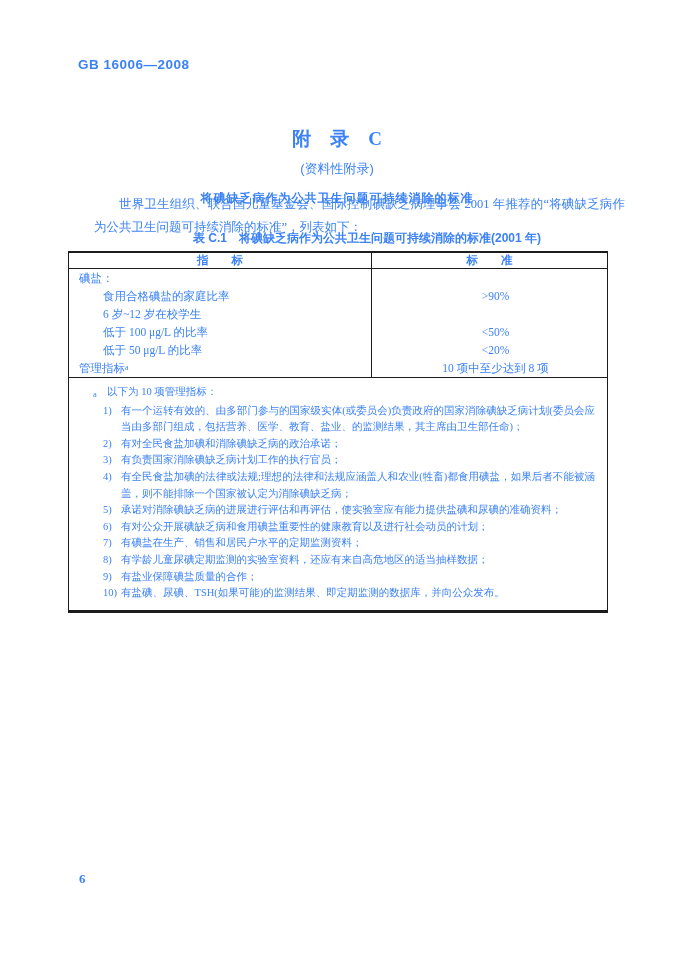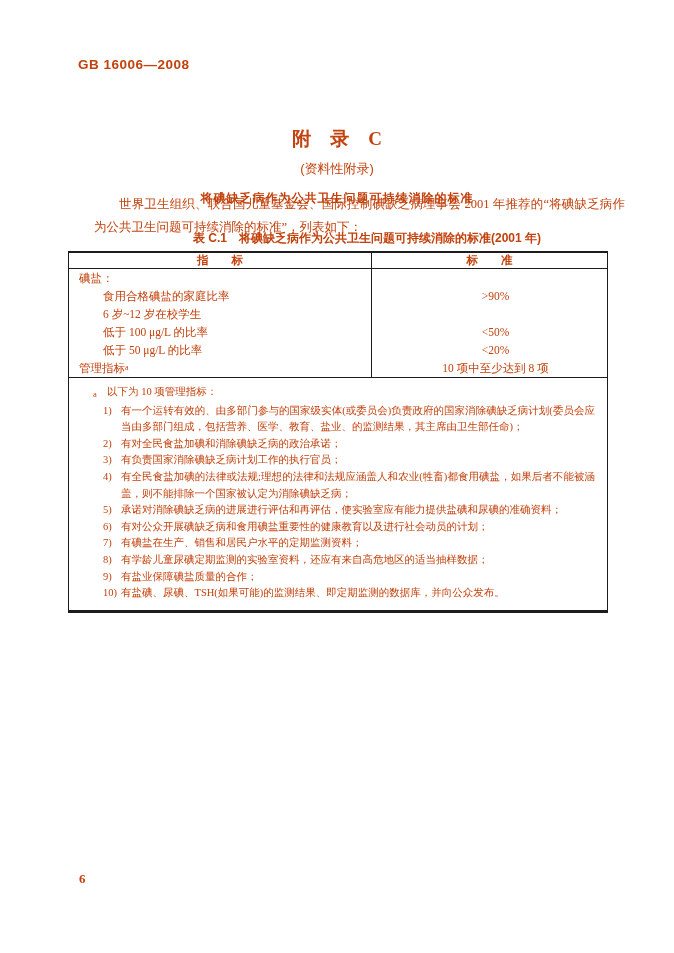--- a/index.html
+++ b/index.html
@@ -2,21 +2,21 @@
 <html><head>
 <meta charset="utf-8">
 <style>
   * { margin:0; padding:0; box-sizing:border-box; }
   html,body { background:#9a9a9a; }
   .page {
     position:relative;
     width:674px; height:953px;
     margin:0 auto;
     background:#ffffff;
-    color:#c2410c;
+    color:#3b82f6;
     font-family:"Liberation Serif","DejaVu Serif",serif;
     overflow:hidden;
   }
   .gb-header {
     position:absolute; top:57px; left:78px;
     font-family:"Liberation Sans","DejaVu Sans",sans-serif;
     font-weight:bold; font-size:13.5px; letter-spacing:0.5px;
   }
   .title-block { position:absolute; top:126px; left:0; width:100%; text-align:center; }
   .appendix-title {

